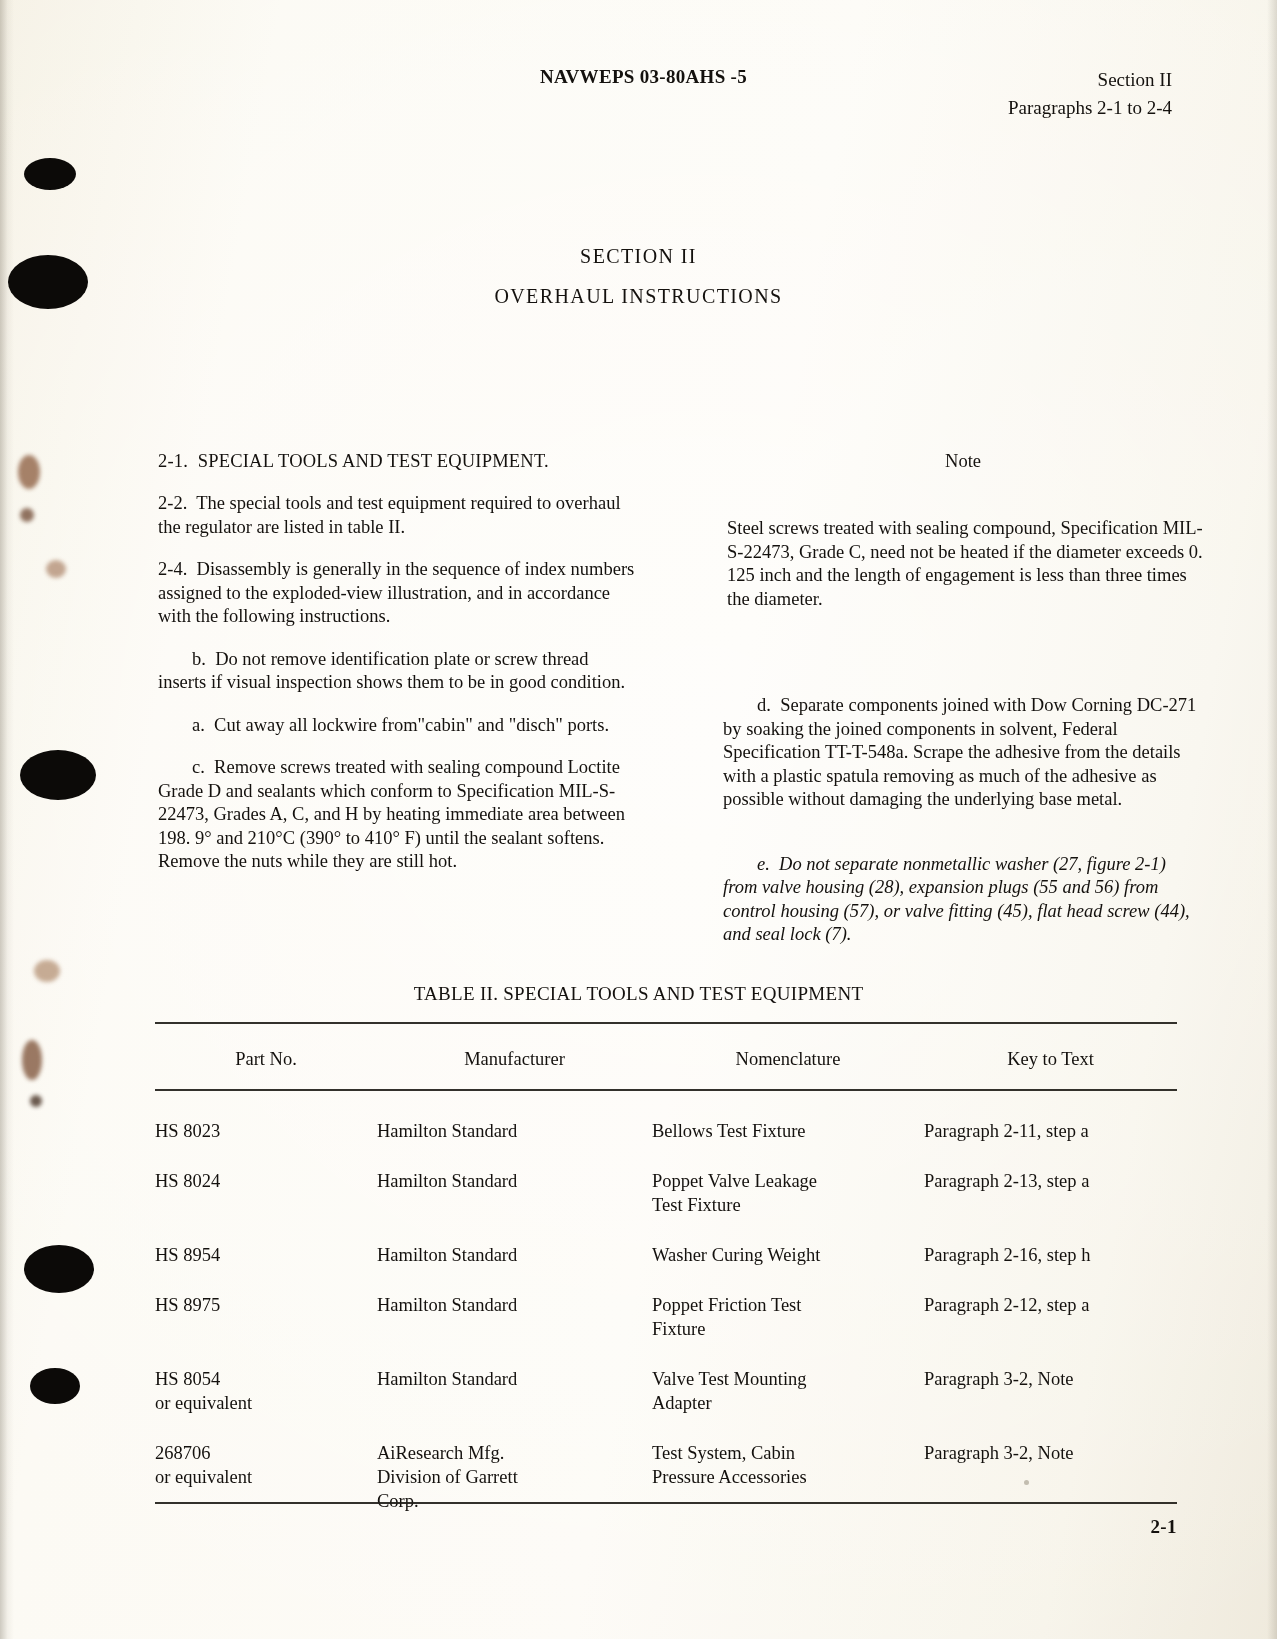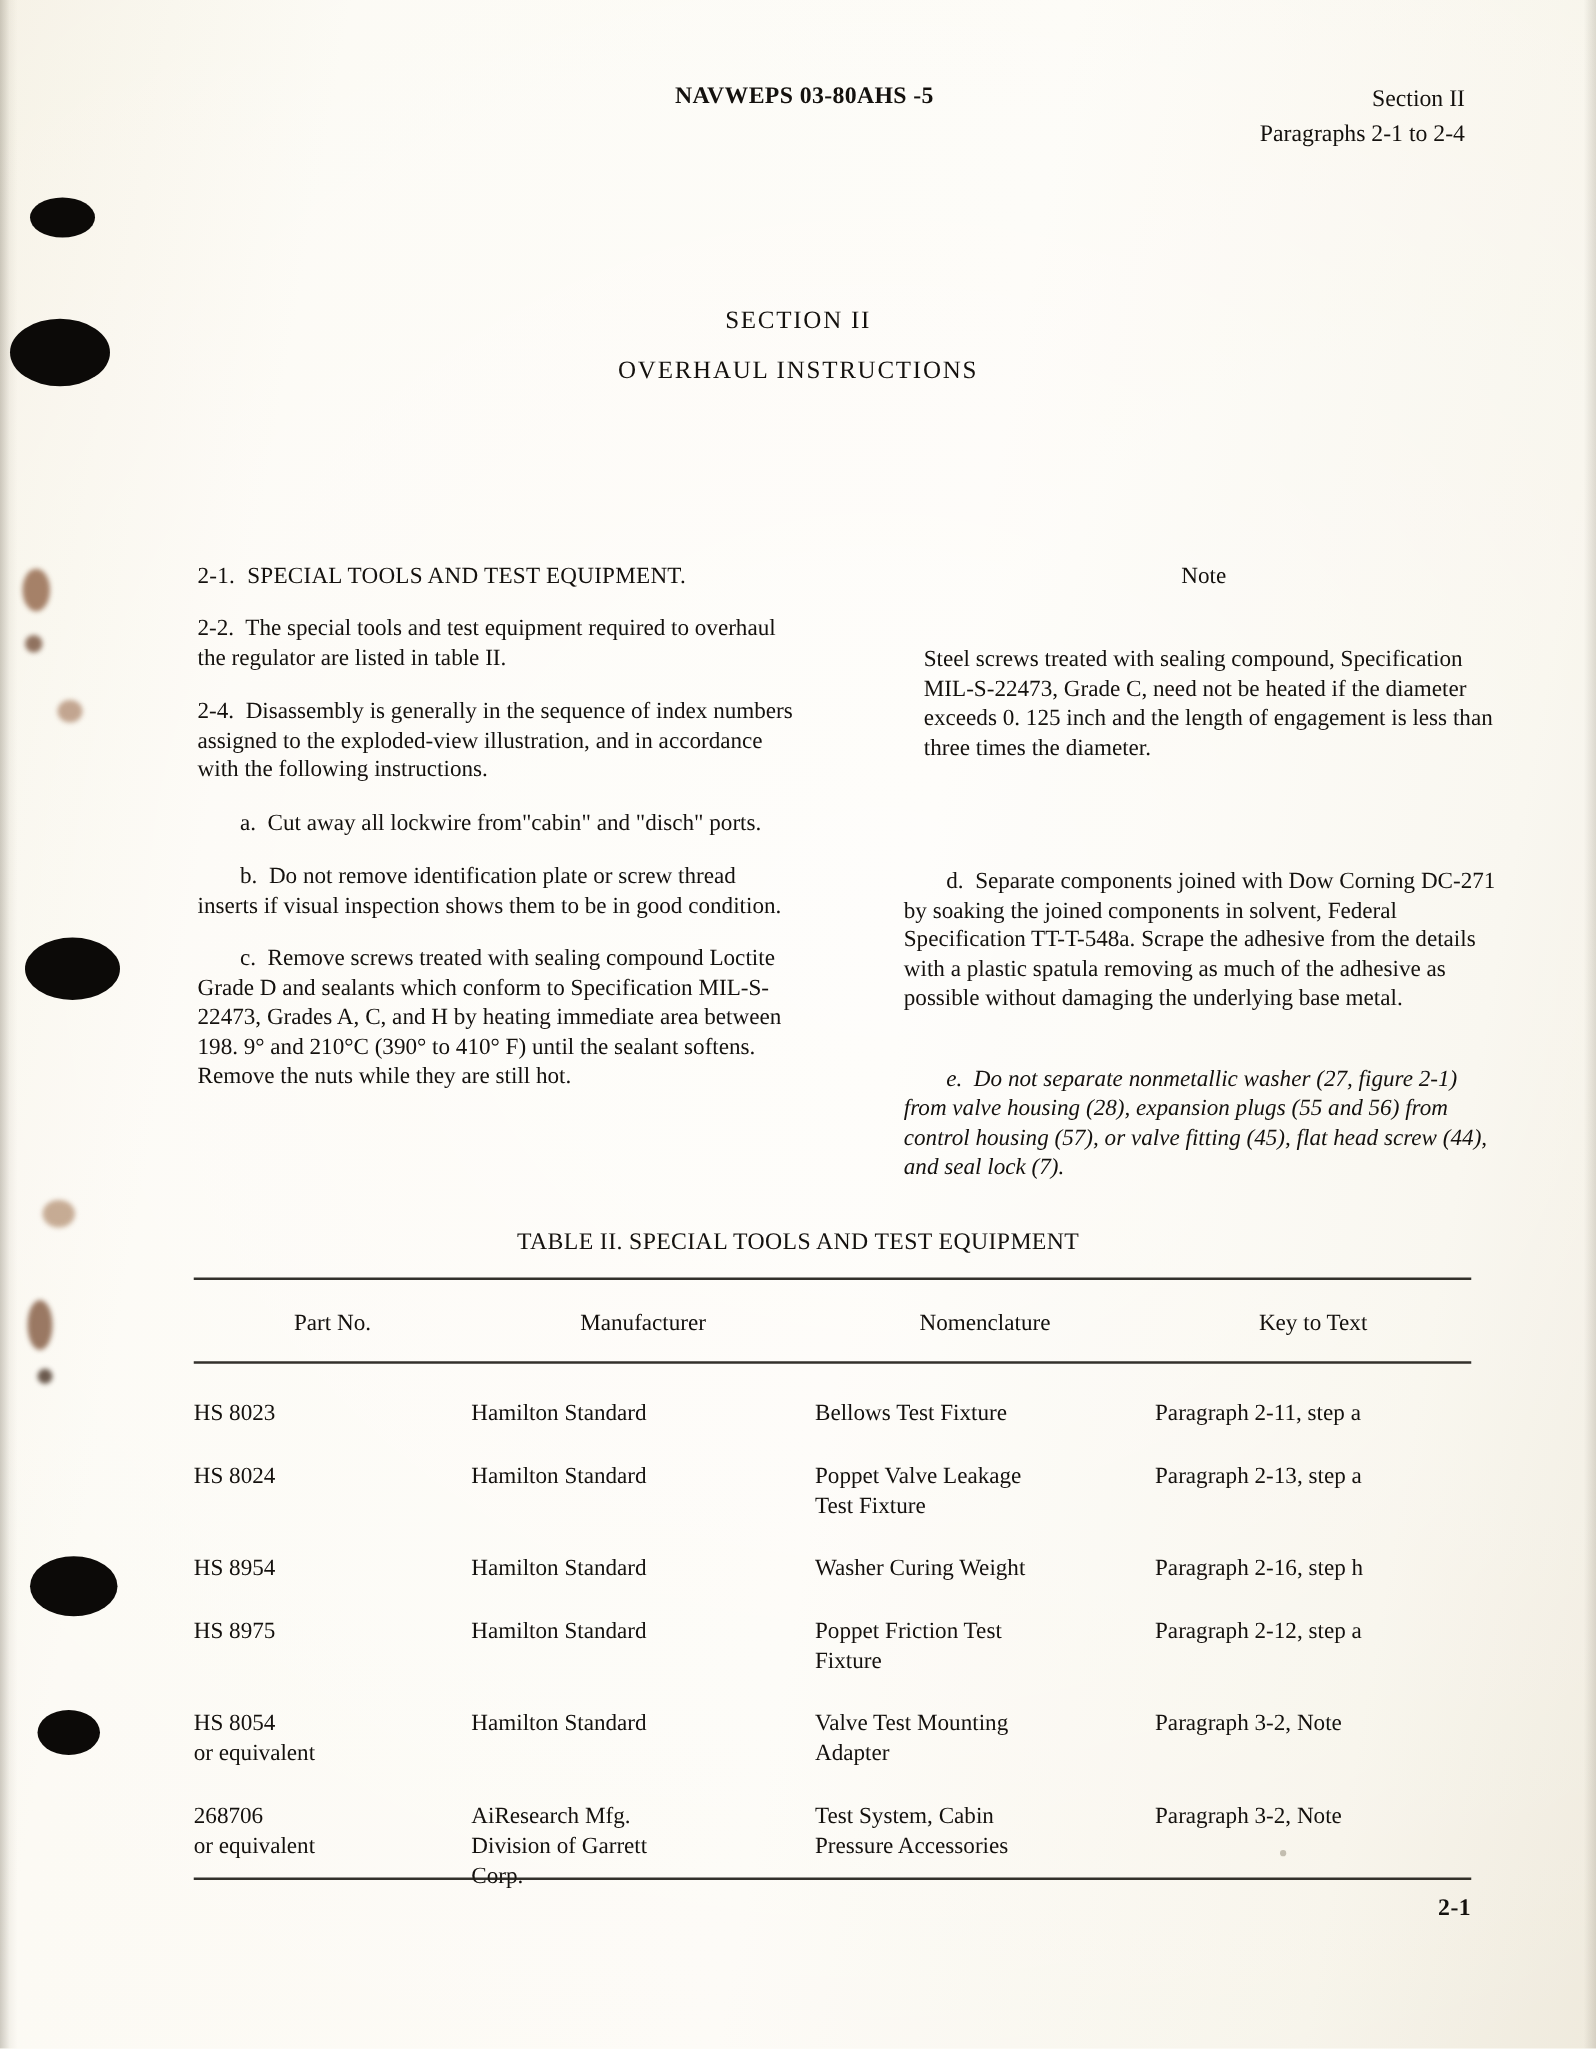--- a/index.html
+++ b/index.html
@@ -118,21 +118,21 @@
     text-align: left;
     white-space: pre-wrap;
   }
   .para.caps  { letter-spacing: 0.2px; }
   .note-label {
     text-align: center;
     margin: 0 0 44px 0;
     font-size: 18.5px;
   }
   .note-body {
-    margin: 0 0 19px 16px;
+    margin: 0 0 19px 4px;
     white-space: pre-wrap;
     line-height: 1.27;
   }
   .gap-big { height: 64px; }
   .gap-sm  { height: 22px; }
 
   
   .table-title {
     position: absolute;
     top: 983px;
@@ -243,22 +243,22 @@
 
   <div class="sect-title t1">SECTION II</div>
   <div class="sect-title t2">OVERHAUL INSTRUCTIONS</div>
 
   <div class="cols">
 
     <div class="col left">
       <p class="para caps">2-1.  SPECIAL TOOLS AND TEST EQUIPMENT.</p>
       <p class="para">2-2.  The special tools and test equipment required to overhaul the regulator are listed in table II.</p>
       <p class="para">2-4.  Disassembly is generally in the sequence of index numbers assigned to the exploded-view illustration, and in accordance with the following instructions.</p>
+      <p class="para" style="text-indent:34px;">b.  Do not remove identification plate or screw thread inserts if visual inspection shows them to be in good condition.</p>
       <p class="para" style="text-indent:34px;">a.  Cut away all lockwire from"cabin" and "disch" ports.</p>
-      <p class="para" style="text-indent:34px;">b.  Do not remove identification plate or screw thread inserts if visual inspection shows them to be in good condition.</p>
       <p class="para" style="text-indent:34px;">c.  Remove screws treated with sealing compound Loctite Grade D and sealants which conform to Specification MIL-S-22473, Grades A, C, and H by heating immediate area between 198. 9° and 210°C (390° to 410° F) until the sealant softens. Remove the nuts while they are still hot.</p>
     </div>
 
     <div class="col right">
       <div class="note-label">Note</div>
       <p class="note-body">Steel screws treated with sealing compound, Specification MIL-S-22473, Grade C, need not be heated if the diameter exceeds 0. 125 inch and the length of engagement is less than three times the diameter.</p>
       <div class="gap-big"></div>
       <p class="para" style="text-indent:34px;">d.  Separate components joined with Dow Corning DC-271 by soaking the joined components in solvent, Federal Specification TT-T-548a. Scrape the adhesive from the details with a plastic spatula removing as much of the adhesive as possible without damaging the underlying base metal.</p>
       <div class="gap-sm"></div>
       <p class="para" style="text-indent:34px;font-style:italic;">e.  Do not separate nonmetallic washer (27, figure 2-1) from valve housing (28), expansion plugs (55 and 56) from control housing (57), or valve fitting (45), flat head screw (44), and seal lock (7).</p>

